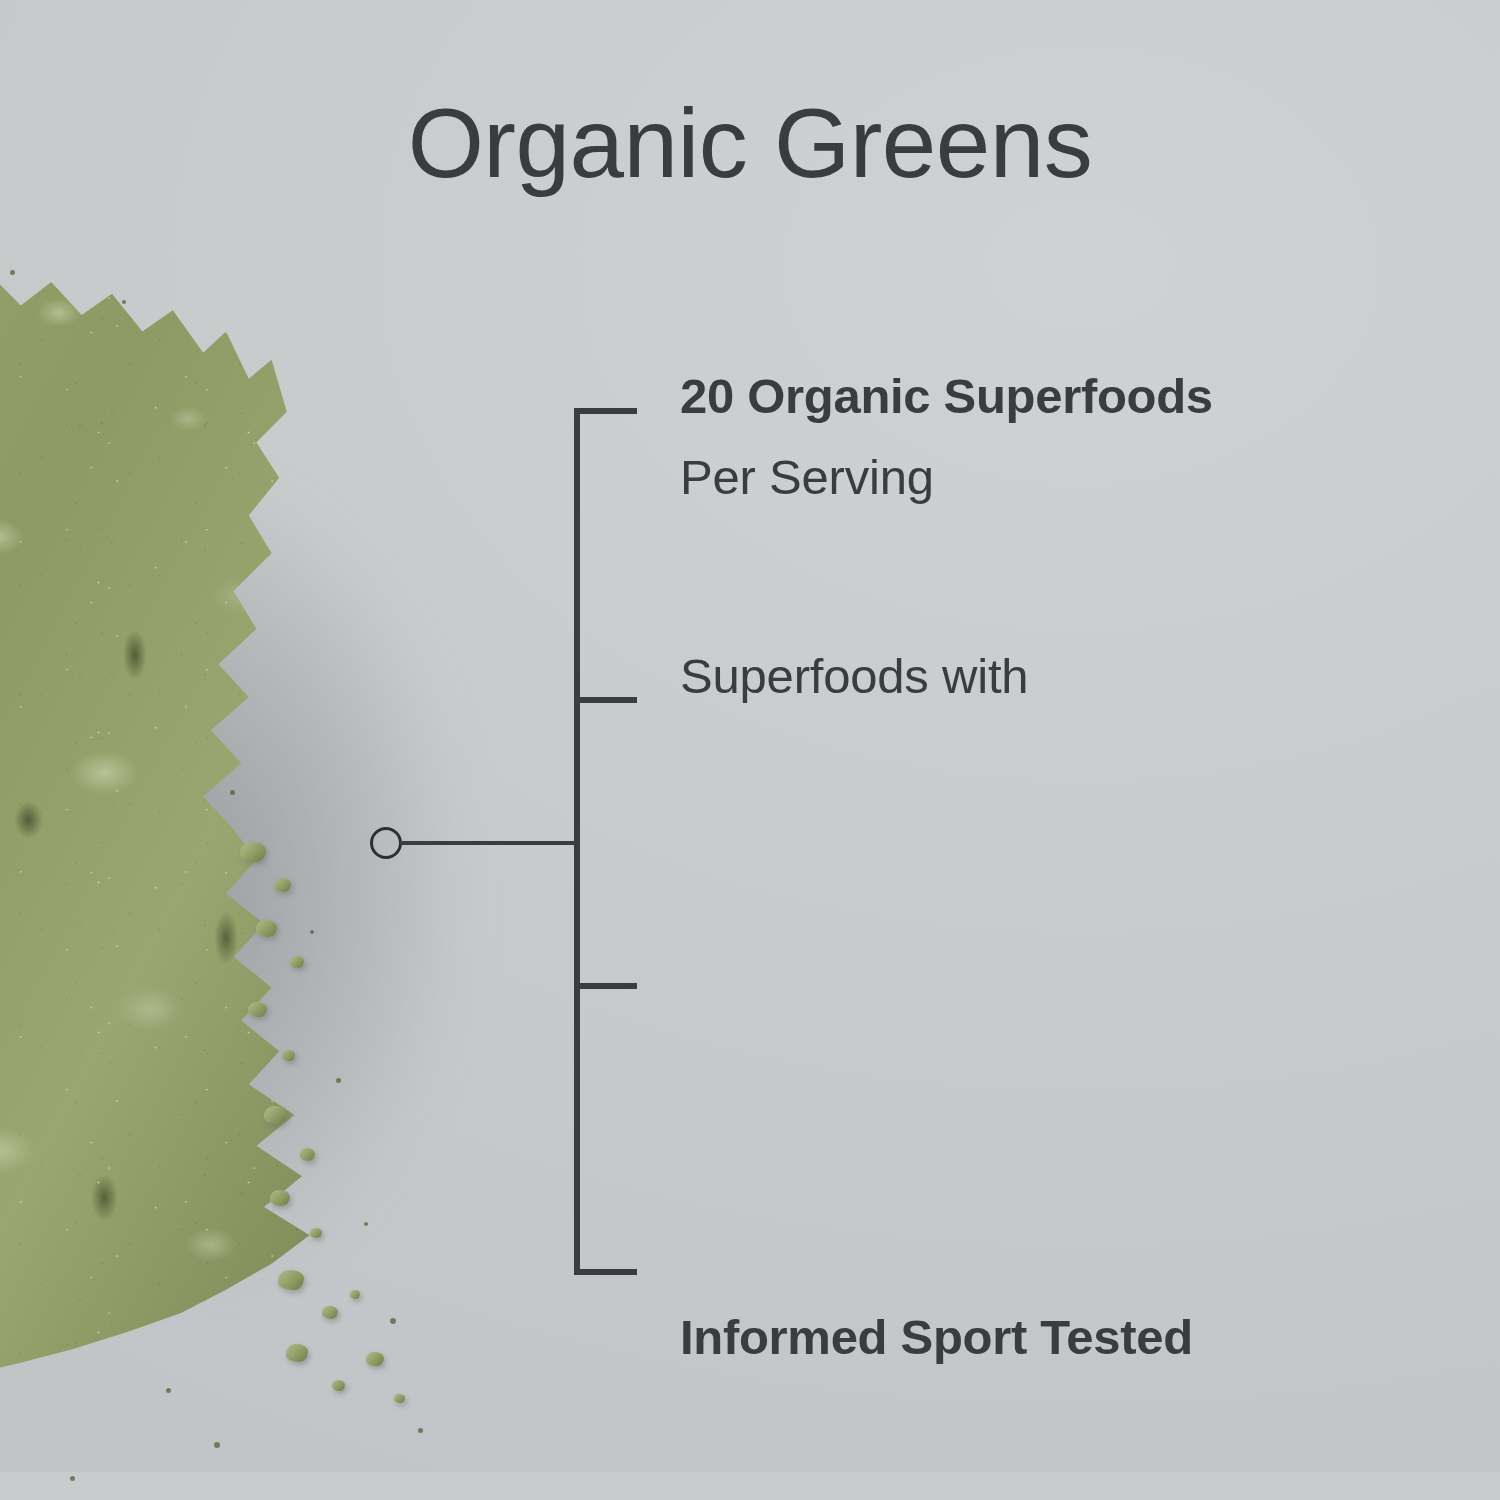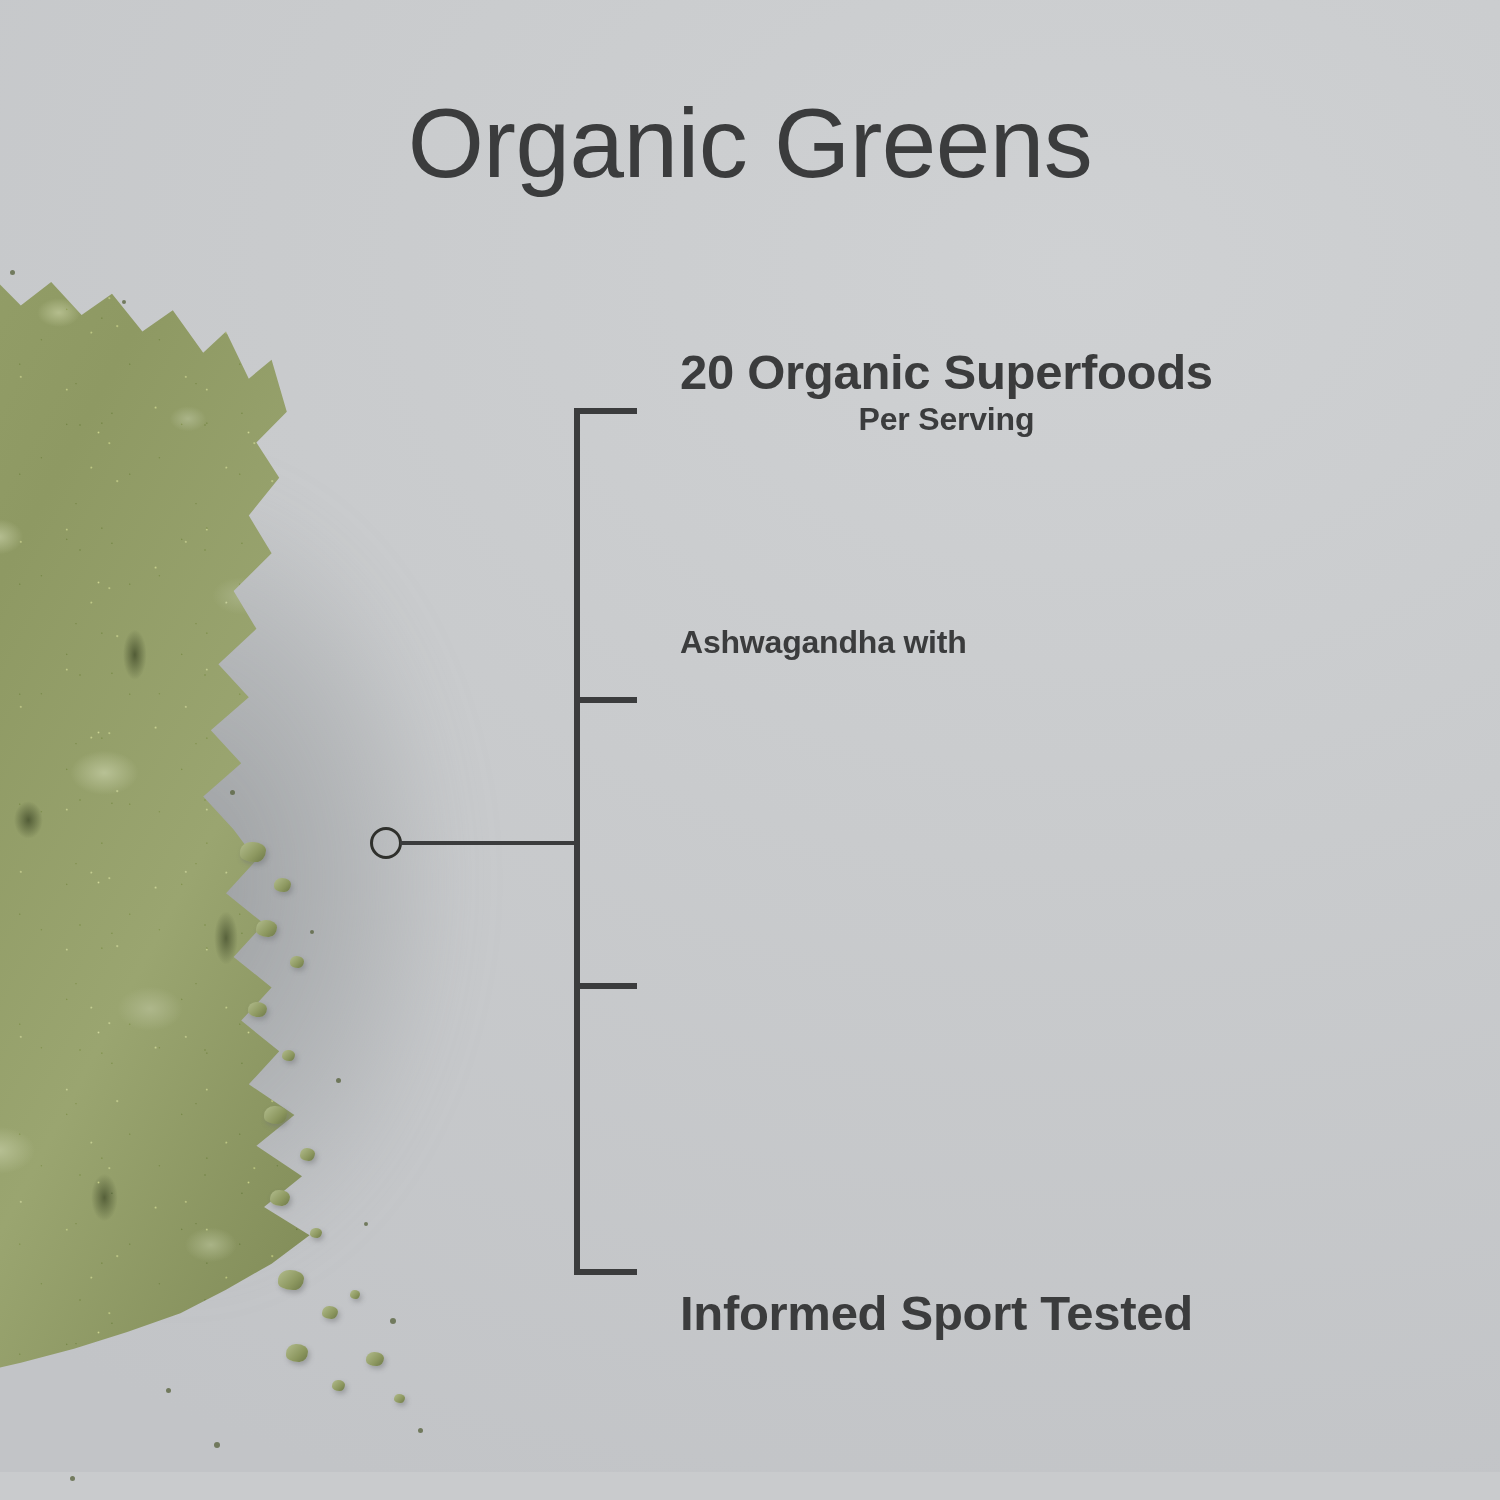--- a/index.html
+++ b/index.html
@@ -144,23 +144,23 @@
     left:370px; top:827px;
     width:32px; height:32px;
     border:3px solid #23241f;
     border-radius:50%;
     opacity:.92;
   }
 
   
   .features { position:absolute; left:680px; top:0; width:790px; }
   .feature { position:absolute; left:0; color:#3b3c3d; }
-  .f-line { display:block; white-space:nowrap; }
+  .f-line { display:block; white-space:nowrap;margin-top:24px; }
   .f-bold   { font-weight:700; font-size:49px; line-height:1.17; letter-spacing:-0.3px; }
-  .f-normal { font-weight:700; font-size:32px; line-height:1.17; letter-spacing:-0.2px;text-align:center; }
+  .f-normal { font-weight:400; font-size:49px; line-height:1.17; letter-spacing:-0.2px; }
   .reg { font-size:26px; vertical-align:super; line-height:0; }
 
   #feature-0 { top:344px; }
   #feature-1 { top:624px; }
   #feature-2 { top:910px; }
   #feature-3 { top:1285px; }
 </style>
 </head>
 <body>
 
@@ -227,21 +227,21 @@
   <div class="title">Organic Greens</div>
 
   <div class="features">
 
     <div class="feature" id="feature-0">
       <span class="f-line f-bold">20 Organic Superfoods</span>
       <span class="f-line f-normal">Per Serving</span>
     </div>
 
     <div class="feature" id="feature-1">
-      <span class="f-line f-normal">Ashwagandha with</span>
+      <span class="f-line f-normal">Superfoods with</span>
     </div>
 
     <div class="feature" id="feature-2">
     </div>
 
     <div class="feature" id="feature-3">
       <span class="f-line f-bold">Informed Sport Tested</span>
     </div>
 
   </div>

